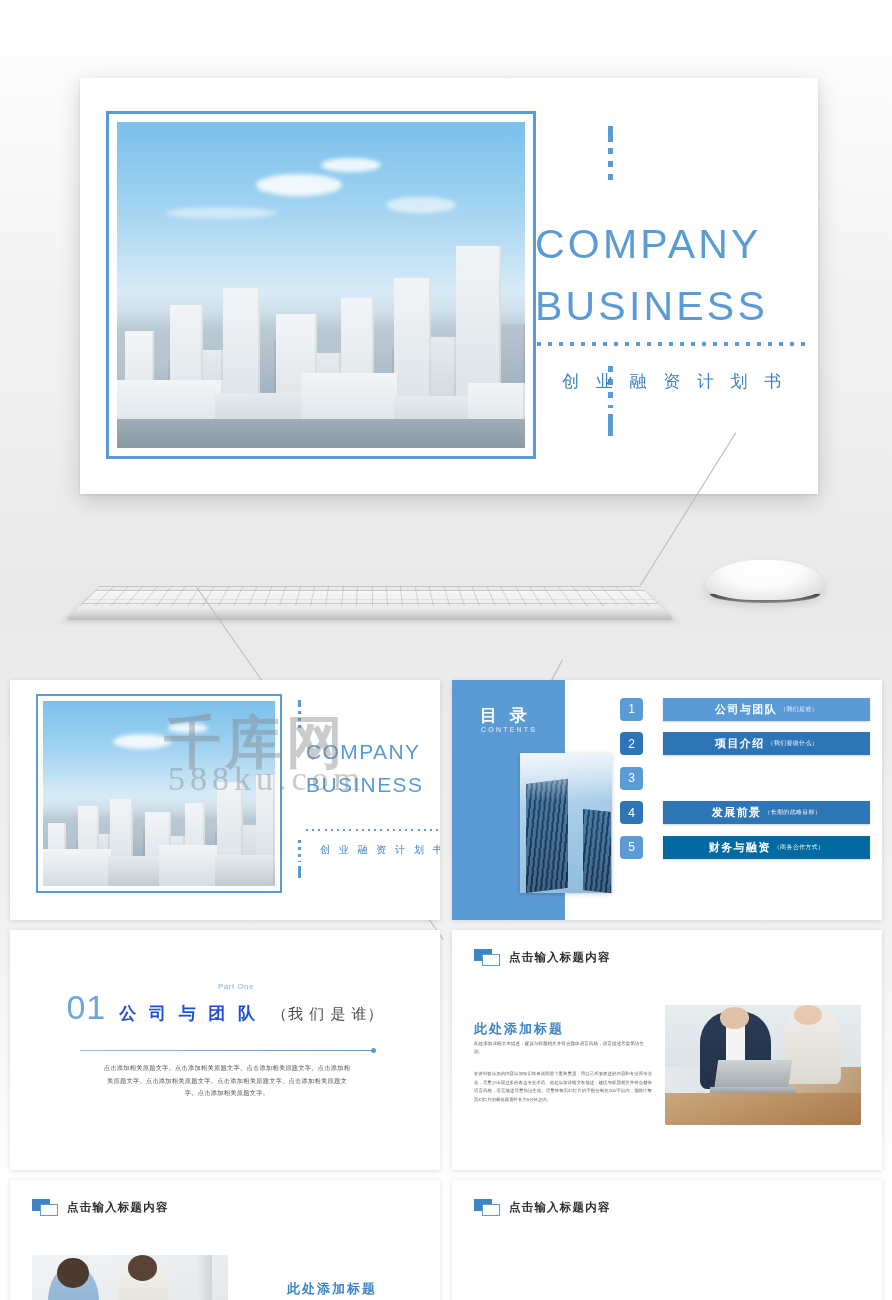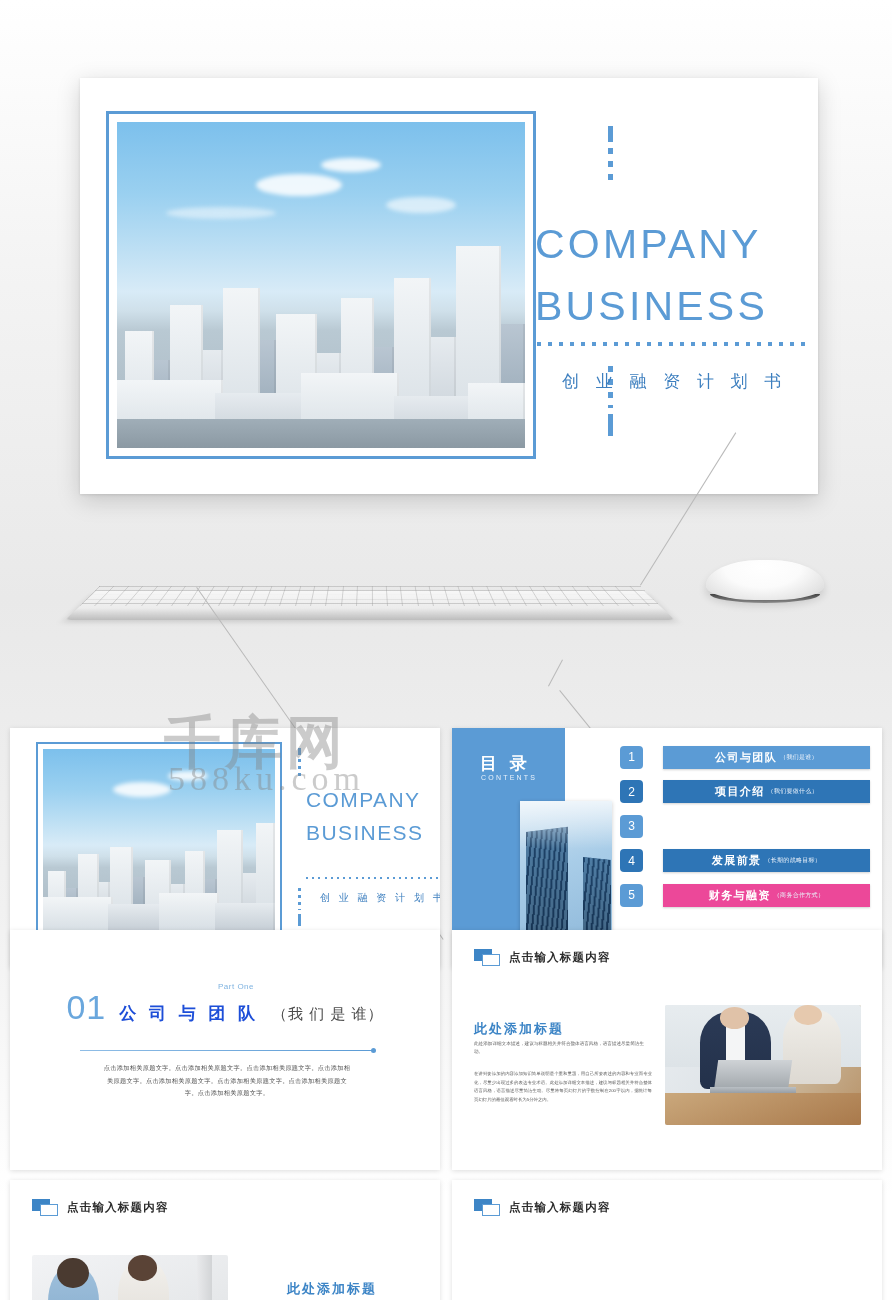--- a/index.html
+++ b/index.html
@@ -82,21 +82,21 @@
   .guide { position:absolute; background:#b9b9b9; transform-origin: 0 0; height:1px; }
 
   
   .thumb {
     position:absolute; background:#ffffff;
     box-shadow: 0 1px 5px rgba(0,0,0,.13);
     overflow:hidden;
   }
   .t-col-l { left: 10px; width: 430px; }
   .t-col-r { left: 452px; width: 430px; }
-  .t-row-1 { top: 680px; height: 240px; margin-top: 48px; }
+  .t-row-1 { top: 680px; height: 240px; }
   .t-row-2 { top: 930px; height: 240px; }
   .t-row-3 { top: 1180px; height: 240px; }
 
   
   .tc-frame { position:absolute; left:26px; top:14px; width:246px; height:199px; border:2px solid #5b9bd5; background:#fff; }
   .tc-photo { position:absolute; left:5px; top:5px; right:5px; bottom:5px; overflow:hidden; }
   .tc-right { position:absolute; left:274px; top:0; width:156px; height:240px; }
   .tc-vr { position:absolute; left:14px; width:3px; }
   .tc-title { position:absolute; left:22px; top:56px; color:#5b9bd5; font-size:21px; letter-spacing:1.4px; line-height:1.55; white-space:nowrap; }
   .tc-dots { position:absolute; left:22px; top:149px; width:142px; height:2px; background:repeating-linear-gradient(90deg,#5b9bd5 0 2px,transparent 2px 6.2px); }
@@ -321,21 +321,21 @@
         </div>
         <div class="toc-row">
           <div class="toc-num" style="background:#2e75b6">4</div>
           <div class="toc-bar" style="background:#2e75b6">
             <span class="lbl">发展前景</span>
             <span class="sub">（长期的战略目标）</span>
           </div>
         </div>
         <div class="toc-row">
           <div class="toc-num" style="background:#5b9bd5">5</div>
-          <div class="toc-bar" style="background:#ec4899">
+          <div class="toc-bar" style="background:#0369a1">
             <span class="lbl">财务与融资</span>
             <span class="sub">（商务合作方式）</span>
           </div>
         </div>
       </div>
   </div>
 
   <div class="thumb t-col-l t-row-2">
     <div class="s1-wrap">
       <div class="s1-part">Part One</div>

